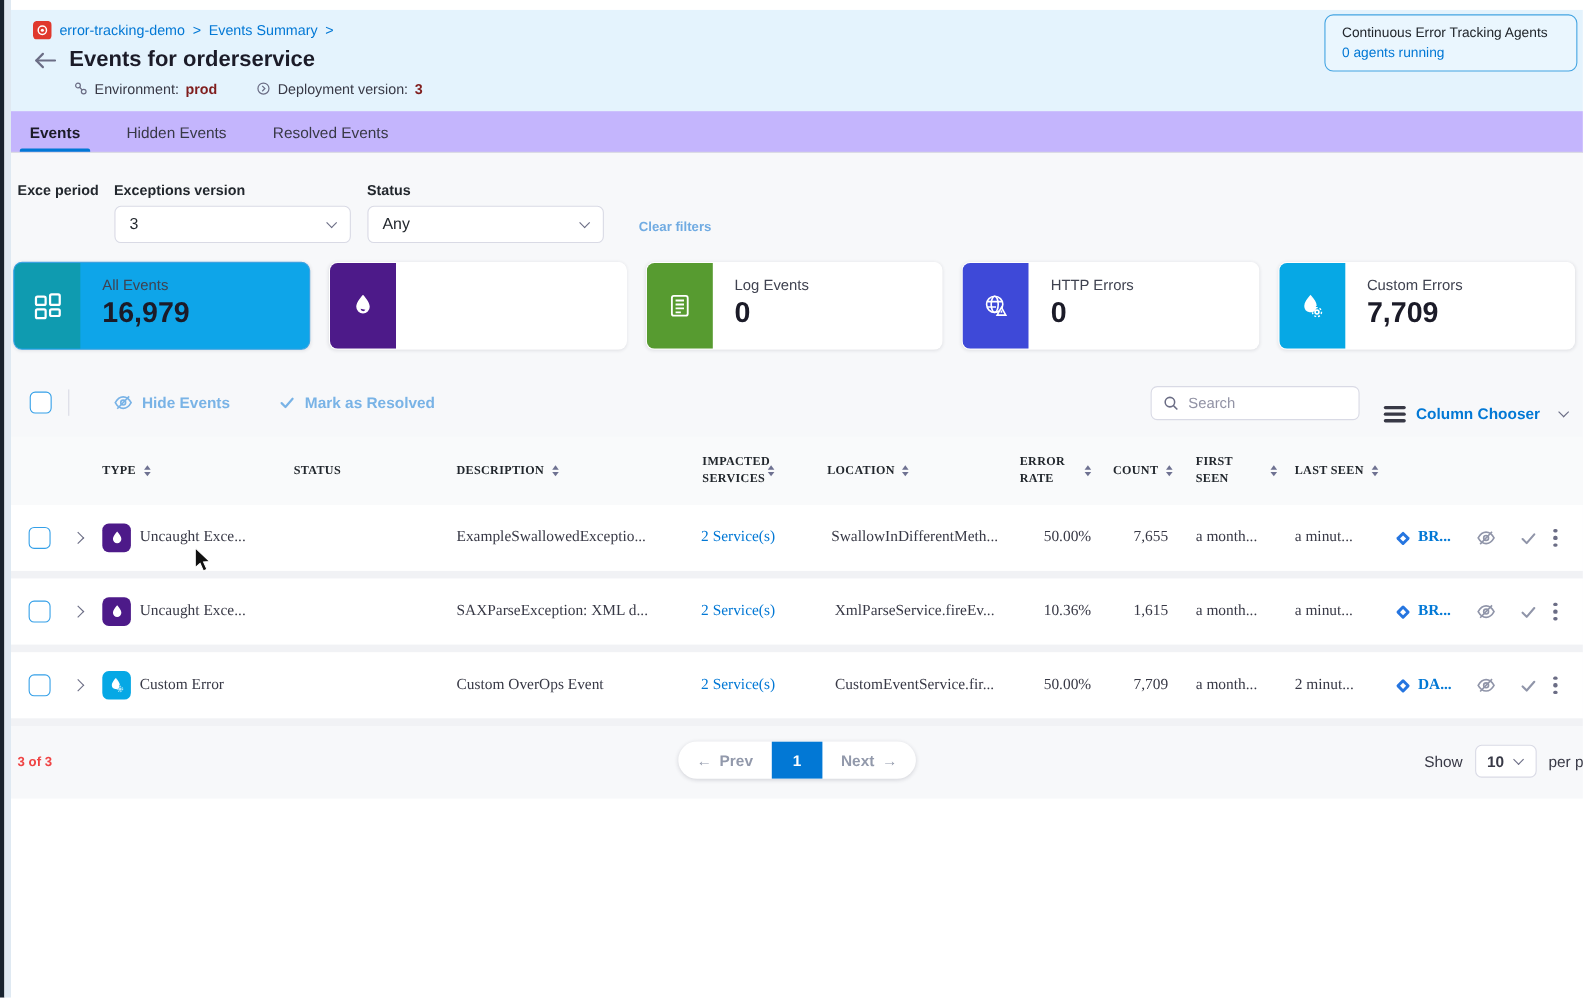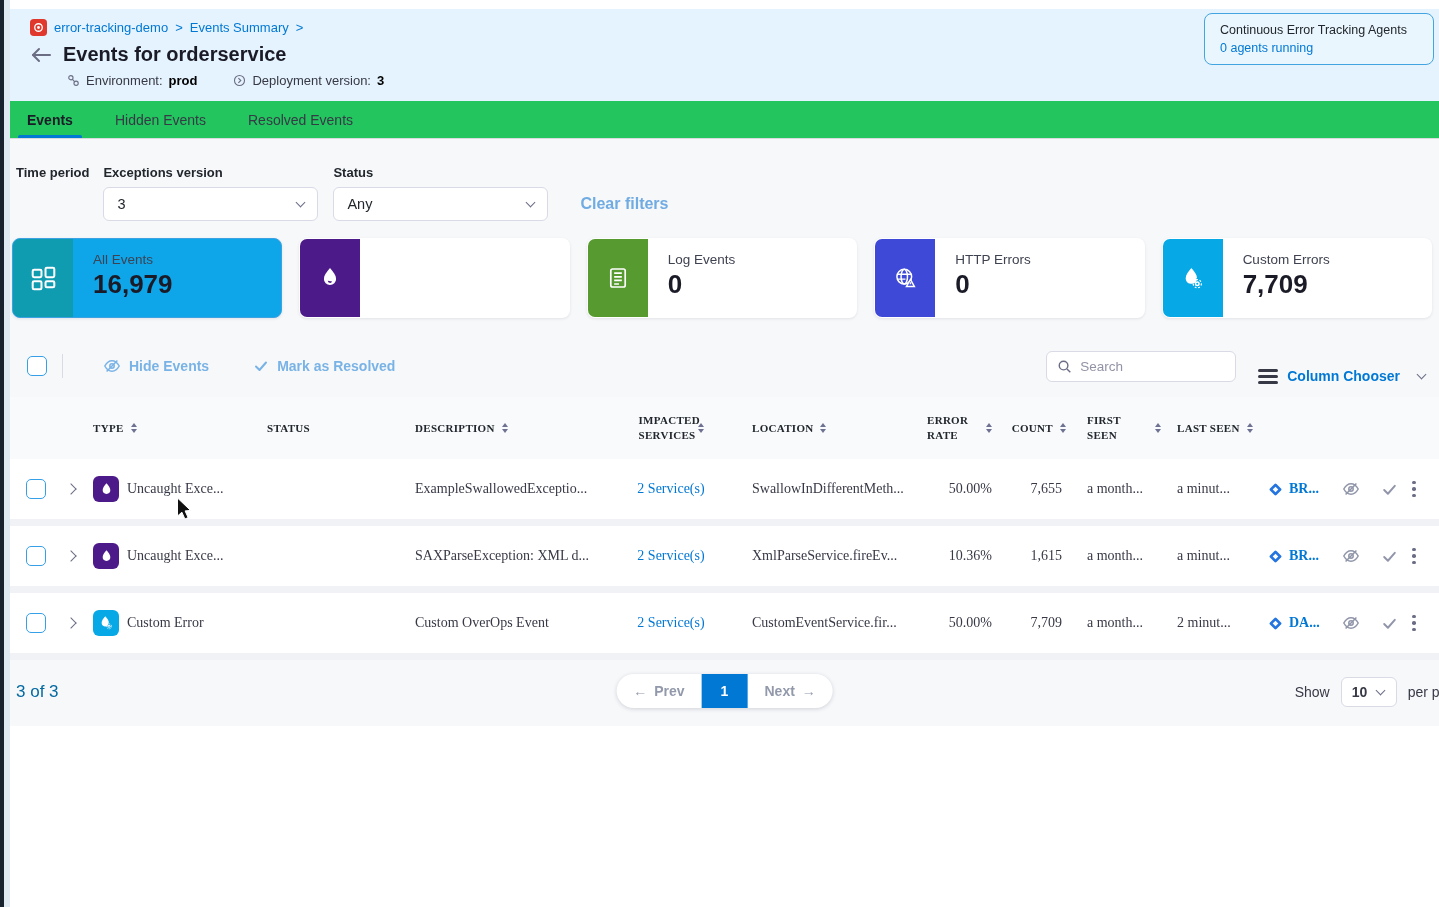--- a/index.html
+++ b/index.html
@@ -15,51 +15,51 @@
 
   
   .page-header { background:#e4f3fd; margin-top:9px; padding:10px 0 13px 20px; position:relative; }
   .breadcrumb { display:flex; align-items:center; gap:7px; font-size:13px; color:#0278d5; }
   .breadcrumb .crumb { font-weight:500; cursor:pointer; }
   .breadcrumb .sep { color:#0278d5; }
   .title-row { display:flex; align-items:center; gap:11px; margin-top:7px; }
   .page-title { font-size:20px; font-weight:700; color:#1b1b28; }
   .back-btn { display:flex; align-items:center; }
   .meta-row { display:flex; align-items:center; gap:9px; margin-top:7px; margin-left:37px; font-size:13px; color:#383946; }
-  .meta-row b { color:#000000; }
+  .meta-row b { color:#7f1d1d; }
   .meta-group { display:flex; align-items:center; gap:6px; }
   .meta-gap { width:18px; }
   .agents-box { position:absolute; right:5px; top:4px; width:230px; background:#eaf6fe;
     border:1px solid #43a4e2; border-radius:8px; padding:9px 15px; }
   .agents-box .l1 { font-size:12.5px; color:#22272d; }
   .agents-box .l2 { font-size:12.5px; color:#0278d5; margin-top:4px; cursor:pointer; }
 
   
-  .tabbar { display:flex; gap:24px; background:#22c55e; border-bottom:1px solid #d9dae0;
+  .tabbar { display:flex; gap:24px; background:#c4b5fd; border-bottom:1px solid #d9dae0;
     padding-left:8px; height:38px; align-items:stretch; }
   .tab { display:flex; align-items:center; padding:0 9px; font-size:14px; color:#383946;
     position:relative; cursor:pointer; background:none; border:none; font-family:inherit; }
   .tab.active { font-weight:700; color:#1b1b28; }
   .tab.active::after { content:""; position:absolute; left:0; right:0; bottom:0; height:3px;
     background:#0278d5; border-radius:2px 2px 0 0; }
 
   
   .content { background:#f7f8fa; padding:26px 0 16px 0; }
 
   
   .filters { display:flex; padding-left:6px; }
   .fgroup .flabel { font-size:13px; font-weight:700; color:#22272d; margin-bottom:7px; }
   .select { height:34px; background:#fff; border:1px solid #d9dae5; border-radius:6px;
     display:flex; align-items:center; justify-content:space-between; padding:0 13px;
     font-size:14.5px; color:#22272d; cursor:pointer; }
   .w210{width:210px} .w215{width:215px}
   .fg2{margin-left:14px} .fg3{margin-left:15px}
   .chev-dn { width:7px; height:7px; border-right:1.7px solid #6b6d85; border-bottom:1.7px solid #6b6d85;
     transform:rotate(45deg); margin-top:-3px; }
-  .clear-filters { align-self:flex-end; margin-left:32px; margin-bottom:8px; font-size:16px;
+  .clear-filters { align-self:flex-end; margin-left:32px; margin-bottom:8px; font-size:12px;
     font-weight:700; color:#70abe2; cursor:pointer; }
 
   
   .cards { display:flex; gap:17px; margin:17px 7px 0 2px; }
   .card { flex:1; height:80px; background:#fff; border-radius:8px; display:flex; overflow:hidden;
     box-shadow:0 1px 3px rgba(40,41,61,.10); cursor:pointer; border:1px solid transparent; }
   .card.selected { background:#0ea5e9; border:1px solid #3da2e2; }
   .card-icon { width:60px; display:flex; align-items:center; justify-content:center; flex:none; }
   .acc-teal{background:#0f9bb0} .acc-purple{background:#4d1a89} .acc-green{background:#579b30}
   .acc-indigo{background:#3e49d8} .acc-cyan{background:#06a8e5}
@@ -94,41 +94,41 @@
     letter-spacing:.3px; color:#22272d; }
   .hcell { display:flex; align-items:center; line-height:1.35; }
   .sort { display:inline-flex; flex-direction:column; align-items:center; gap:2px; margin-left:7px; flex:none;}
   .sort i { display:block; width:0; height:0; border-left:3.5px solid transparent; border-right:3.5px solid transparent; }
   .sort .up { border-bottom:4.5px solid #6e7191; }
   .sort .dn { border-top:4.5px solid #6e7191; }
   .hdr-wrap { max-width:52px; }
   .trow { height:67px; background:#fff; border-bottom:7px solid #f1f2f5; font-size:14px; color:#383946; }
   .c-center { justify-content:center; display:flex; align-items:center; }
   .c-desc { padding-left:69px; }
-  .c-loc { padding-left:26px; }
+  .c-loc { padding-left:26px;text-align:center; }
   .c-right { text-align:right; padding-right:4px; }
   .c-first { padding-left:21px; }
   .c-last { padding-left:16px; }
   .c-linkcell { padding-left:12px; display:flex; align-items:center; gap:6px; }
   .c-eye { padding-left:26px; } .c-chk { padding-left:15px; } .c-kebab { padding-left:12px; }
   .exp-chev { width:8px; height:8px; border-top:1.8px solid #6b6d85; border-right:1.8px solid #6b6d85;
     transform:rotate(45deg); cursor:pointer; display:inline-block; }
   .type-cell { display:flex; align-items:center; gap:8px; padding-left:7px; }
   .type-icon { width:26px; height:26px; border-radius:6px; display:flex; align-items:center;
     justify-content:center; flex:none; }
   .blue-link { color:#0278d5; font-weight:500; cursor:pointer; }
   .row-link { color:#0278d5; font-weight:700; cursor:pointer; }
   .icon-gray { color:#9095a9; cursor:pointer; display:flex; }
   .kebab { display:flex; flex-direction:column; gap:3px; cursor:pointer; width:4px; }
   .kebab i { width:3.5px; height:3.5px; border-radius:50%; background:#6b6d85; display:block; }
 
   
   .pagination { position:relative; margin-top:14px; height:36px; display:flex; align-items:center;
     padding-left:6px; }
-  .pg-summary { font-size:17px; font-weight:400; color:#0369a1; }
+  .pg-summary { font-size:12px; font-weight:700; color:#ef4444; }
   .pg-pill { position:absolute; left:50%; transform:translateX(-50%); top:0; height:34px;
     display:flex; align-items:stretch; background:#fff; border-radius:17px; overflow:hidden;
     box-shadow:0 1px 4px rgba(40,41,61,.18); }
   .pg-btn { display:flex; align-items:center; gap:7px; padding:0 17px; font-size:14px; font-weight:600;
     color:#9299ab; cursor:pointer; background:none; border:none; font-family:inherit; }
   .pg-num { width:46px; display:flex; align-items:center; justify-content:center; background:#0278d5;
     color:#fff; font-size:14px; font-weight:600; cursor:pointer; }
   .page-size { margin-left:auto; margin-right:-24px; display:flex; align-items:center; gap:11px;
     font-size:14px; color:#383946; white-space:nowrap; }
   .mini-select { height:30px; min-width:56px; border:1px solid #d9dae5; border-radius:6px; background:#fff;
@@ -200,21 +200,21 @@
   <nav class="tabbar">
     <button class="tab active">Events</button>
     <button class="tab">Hidden Events</button>
     <button class="tab">Resolved Events</button>
   </nav>
 
   <main class="content">
 
     <section class="filters">
       <div class="fgroup">
-        <div class="flabel">Time period</div>
+        <div class="flabel">Exce period</div>
       </div>
       <div class="fgroup fg2">
         <div class="flabel">Exceptions version</div>
         <div class="select w215">
           <span>3</span>
           <span class="chev-dn"></span>
         </div>
       </div>
       <div class="fgroup fg3">
         <div class="flabel">Status</div>

